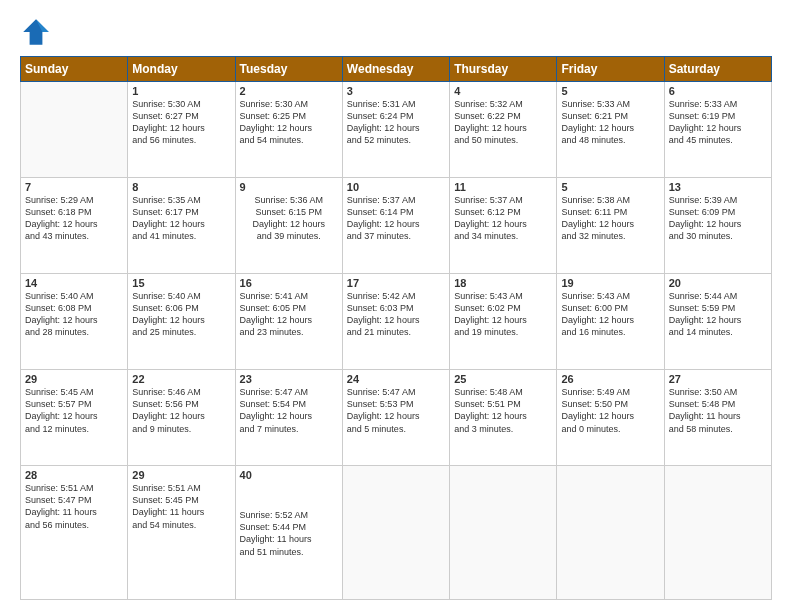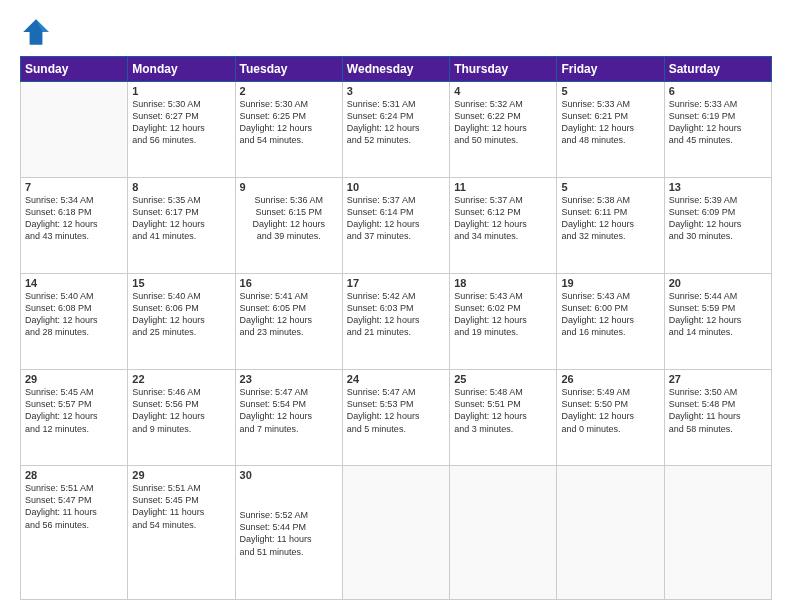--- a/index.html
+++ b/index.html
@@ -54,21 +54,21 @@
       color: #555;
     }
     .calendar {
       flex: 1;
       border: 1px solid #ccc;
       border-collapse: collapse;
       width: 100%;
       table-layout: fixed;
     }
     .calendar th {
-      background-color: #4c1d95;
+      background-color: #a16207;
       color: #fff;
       font-size: 12px;
       font-weight: bold;
       padding: 5px 4px;
       text-align: left;
       border: 1px solid #1a5a9a;
     }
     .calendar td {
       border: 1px solid #ccc;
       vertical-align: top;
@@ -168,21 +168,21 @@
             <span class="day-num">6</span>
             <div class="day-info" style="white-space: pre-line;">Sunrise: 5:33 AM
 Sunset: 6:19 PM
 Daylight: 12 hours
 and 45 minutes.</div>
           </td>
         </tr>
         <tr>
           <td>
             <span class="day-num">7</span>
-            <div class="day-info" style="white-space: pre-line;">Sunrise: 5:34 AM
+            <div class="day-info" style="white-space: pre-line;">Sunrise: 5:29 AM
 Sunset: 6:18 PM
 Daylight: 12 hours
 and 43 minutes.</div>
           </td>
           <td>
             <span class="day-num">8</span>
             <div class="day-info" style="white-space: pre-line;">Sunrise: 5:35 AM
 Sunset: 6:17 PM
 Daylight: 12 hours
 and 41 minutes.</div>
@@ -334,21 +334,21 @@
 and 56 minutes.</div>
           </td>
           <td>
             <span class="day-num">29</span>
             <div class="day-info" style="white-space: pre-line;">Sunrise: 5:51 AM
 Sunset: 5:45 PM
 Daylight: 11 hours
 and 54 minutes.</div>
           </td>
           <td>
-            <span class="day-num">30</span>
+            <span class="day-num">40</span>
             <div class="day-info" style="white-space: pre-line; margin-top: 28px;">Sunrise: 5:52 AM
 Sunset: 5:44 PM
 Daylight: 11 hours
 and 51 minutes.</div>
           </td>
           <td class="empty"></td>
           <td class="empty"></td>
           <td class="empty"></td>
           <td class="empty"></td>
         </tr>

